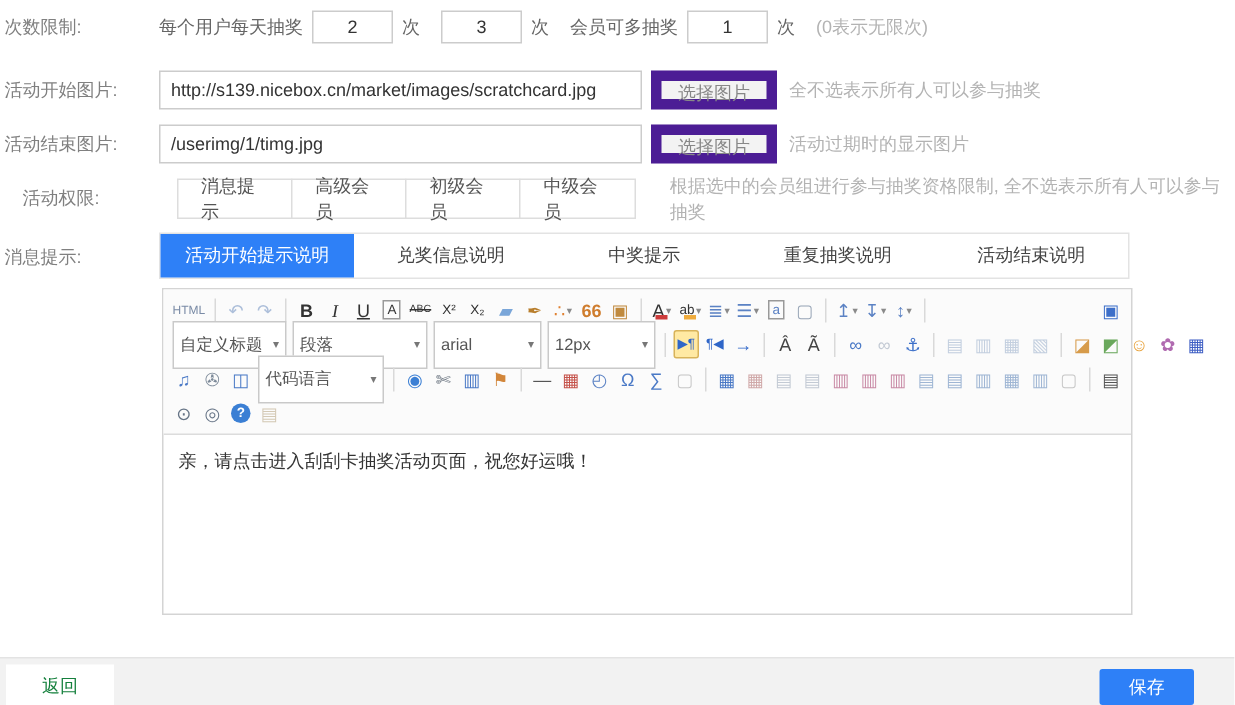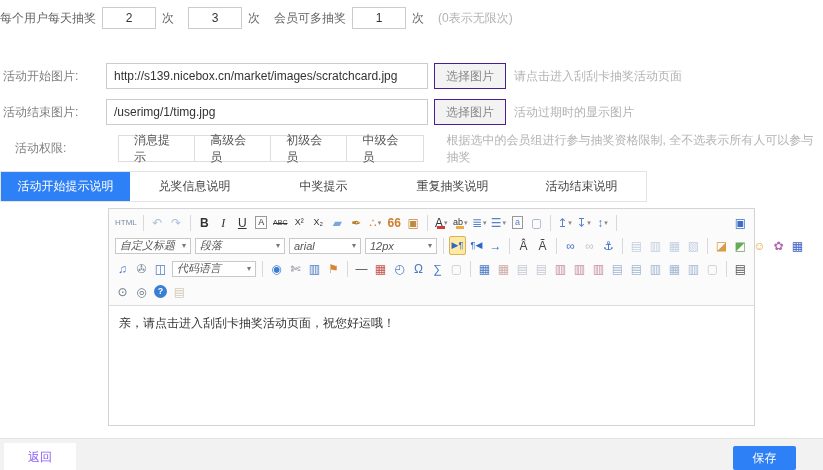--- a/index.html
+++ b/index.html
@@ -12,25 +12,25 @@
 
   
   .r-limits { margin-top:6px; height:24px; }
   .f-lab { color:#666; margin-right:6px; }
   .f-unit { color:#666; margin:0 14px 0 6px; }
   .num-input { width:54px; height:22px; border:1px solid #ccc; text-align:center; color:#333;
     font-family:inherit; font-size:12px; outline:none; }
   .hint { color:#b3b3b3; }
 
   
-  .r-img { margin-top:32px; height:28px; }
+  .r-img { margin-top:16px; height:28px; }
   .r-img2 { margin-top:8px; height:28px; }
   .url-input { width:322px; height:26px; border:1px solid #ccc; padding:0 7px; color:#333;
     font-family:inherit; font-size:12px; outline:none; }
-  .pick-btn { margin-left:6px; height:26px; padding:0 11px; background:#f3f3f3; border:1px solid #4c1d95;
+  .pick-btn { margin-left:6px; height:26px; padding:0 11px; background:#f3f3f3; border:7px solid #4c1d95;
     color:#888; font-size:12px; cursor:pointer; font-family:inherit; }
   .r-img .hint, .r-img2 .hint { margin-left:8px; }
 
   
   .r-perm { margin-top:8px; height:29px;padding-left:12px; }
   .mem-group { display:flex; }
   .mem-btn { height:27px; padding:0 15px; background:#fff; border:1px solid #ddd; color:#555;
     display:flex; align-items:center; margin-right:-1px; cursor:pointer; }
   .r-perm .hint { margin-left:24px; }
 
@@ -54,58 +54,59 @@
   .s-underline { text-decoration:underline; }
   .s-strike { text-decoration:line-through; font-size:7px; }
   .s-box { border:1px solid #999; font-size:9px; padding:0 2px; line-height:11px; }
   .s-small { font-size:9px; }
   .s-circle { width:13px; height:13px; border-radius:50%; display:inline-flex; align-items:center;
     justify-content:center; font-size:9px; font-weight:bold; }
   .tb-bar { position:absolute; left:3px; right:4px; bottom:2px; height:3px; }
   .tb-dd { font-size:7px; color:#8a8a8a; margin-left:1px; }
   .tb-sep { width:1px; height:16px; background:#d9d9d9; margin:0 4px; flex-shrink:0; }
   .tb-gap { flex:1; }
-  .tb-select { height:16px; border:1px solid #c9c9c9; background:#fff; display:inline-flex;
+  .tb-select { height:32px; border:1px solid #c9c9c9; background:#fff; display:inline-flex;
     align-items:center; justify-content:space-between; padding:0 4px; margin:0 2px; color:#555;
-    font-size:11px; cursor:pointer; flex-shrink:0;font-style:italic; }
+    font-size:11px; cursor:pointer; flex-shrink:0; }
   .tb-caret { font-size:8px; color:#777; }
   .ed-content { height:120px; padding:8px 10px; color:#333; line-height:1.6; cursor:text; }
 
   
   .footer { position:absolute; left:0; right:0; bottom:0; height:38px; background:#f2f2f2;
     border-top:1px solid #e3e3e3; }
   .back-btn { position:absolute; left:4px; top:4px; width:72px; height:28px; background:#fff;
     border:none; display:flex; align-items:center; justify-content:center; cursor:pointer;
     font-family:inherit; font-size:12px; }
   .save-btn { position:absolute; right:27px; top:7px; width:63px; height:24px; border:none;
     border-radius:2px; color:#fff; display:flex; align-items:center; justify-content:center;
     cursor:pointer; font-family:inherit; font-size:12px; }
 </style>
 </head>
 <body>
 
 <div class="page">
 
   <div class="row r-limits">
+    <span class="lbl">次数限制:</span>
     <span class="f-lab">每个用户每天抽奖</span>
     <input class="num-input" value="2" style="">
     <span class="f-unit">次</span>
     <input class="num-input" value="3" style="">
     <span class="f-unit">次</span>
     <span class="f-lab">会员可多抽奖</span>
     <input class="num-input" value="1" style="">
     <span class="f-unit">次</span>
     <span class="hint">(0表示无限次)</span>
   </div>
 
   <div class="row r-img">
     <span class="lbl">活动开始图片:</span>
     <input class="url-input" value="http://s139.nicebox.cn/market/images/scratchcard.jpg" style="">
     <button class="pick-btn">选择图片</button>
-    <span class="hint">请点击进入刮刮卡抽奖活动页面</span>
+    <span class="hint">全不选表示所有人可以参与抽奖</span>
   </div>
 
   <div class="row r-img2">
     <span class="lbl">活动结束图片:</span>
     <input class="url-input" value="/userimg/1/timg.jpg" style="">
     <button class="pick-btn">选择图片</button>
     <span class="hint">活动过期时的显示图片</span>
   </div>
 
   <div class="row r-perm">
@@ -113,20 +114,21 @@
     <div class="mem-group">
       <span class="mem-btn">消息提示</span>
       <span class="mem-btn">高级会员</span>
       <span class="mem-btn">初级会员</span>
       <span class="mem-btn">中级会员</span>
     </div>
     <span class="hint">根据选中的会员组进行参与抽奖资格限制, 全不选表示所有人可以参与抽奖</span>
   </div>
 
   <div class="row r-tabs">
+    <span class="lbl" style="margin-top:8px">消息提示:</span>
     <div class="tabbar">
       <span class="tab on" style="background: rgb(46, 128, 247);">活动开始提示说明</span>
       <span class="tab">兑奖信息说明</span>
       <span class="tab">中奖提示</span>
       <span class="tab">重复抽奖说明</span>
       <span class="tab">活动结束说明</span>
     </div>
   </div>
 
   <div class="editor">
@@ -401,17 +403,17 @@
           </span>
           <span class="tb-btn">
             <span class="tb-g" style="color: rgb(212, 201, 181);">▤</span>
           </span>
         </div>
       </div>
     <div class="ed-content">亲，请点击进入刮刮卡抽奖活动页面，祝您好运哦！</div>
   </div>
 
   <div class="footer">
-    <button class="back-btn" style="color: #8b5cf6;">返回</button>
+    <button class="back-btn" style="color: #15803d;">返回</button>
     <button class="save-btn" style="background: rgb(46, 128, 247);">保存</button>
   </div>
 
 </div>
 
 </body></html>

